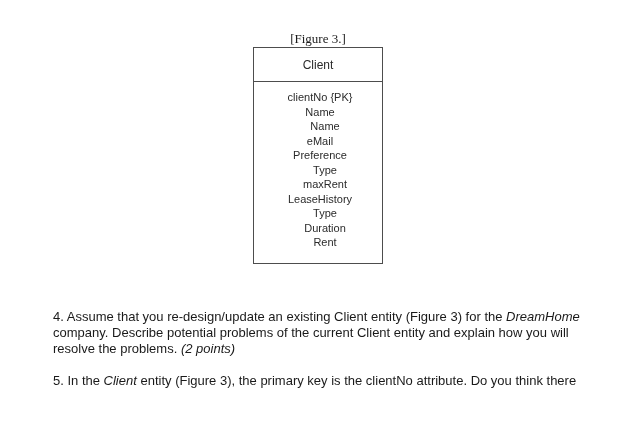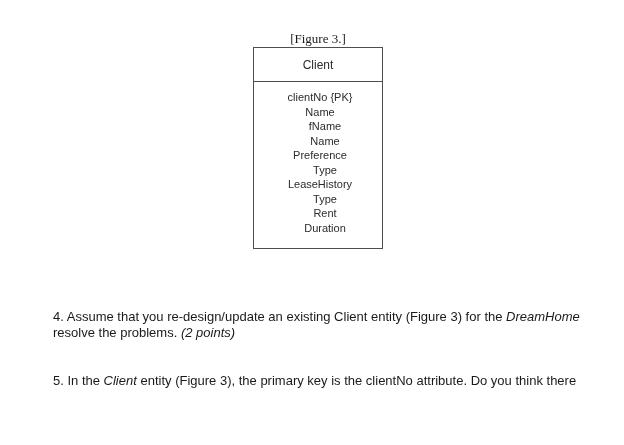--- a/index.html
+++ b/index.html
@@ -80,33 +80,35 @@
 
 <div class="screen">
 
   <div class="figure">
     <div class="figure-caption">[Figure 3.]</div>
     <div class="entity-box">
       <div class="entity-header">Client</div>
       <div class="entity-attrs" id="attr-list">
           <div class="attr-row">clientNo {PK}</div>
           <div class="attr-row">Name</div>
-          <div class="attr-row indent">fName</div>
           <div class="attr-row indent">Name</div>
+          <div class="attr-row">eMail</div>
           <div class="attr-row">Preference</div>
           <div class="attr-row indent">Type</div>
+          <div class="attr-row indent">maxRent</div>
           <div class="attr-row">LeaseHistory</div>
           <div class="attr-row indent">Type</div>
+          <div class="attr-row indent">Duration</div>
           <div class="attr-row indent">Rent</div>
-          <div class="attr-row indent">Duration</div>
         </div>
     </div>
   </div>
 
   <div class="question" id="q4">
       <div class="q-line"><span>4. Assume that you re-design/update an existing Client entity (Figure 3) for the </span><i>DreamHome</i></div>
+      <div class="q-line"><span>company. Describe potential problems of the current Client entity and explain how you will</span></div>
       <div class="q-line"><span>resolve the problems. </span><i>(2 points)</i></div>
     </div>
   <div class="question" id="q5">
       <div class="q-line"><span>5. In the </span><i>Client</i><span> entity (Figure 3), the primary key is the clientNo attribute. Do you think there</span></div>
     </div>
 
 </div>
 
 </body></html>

